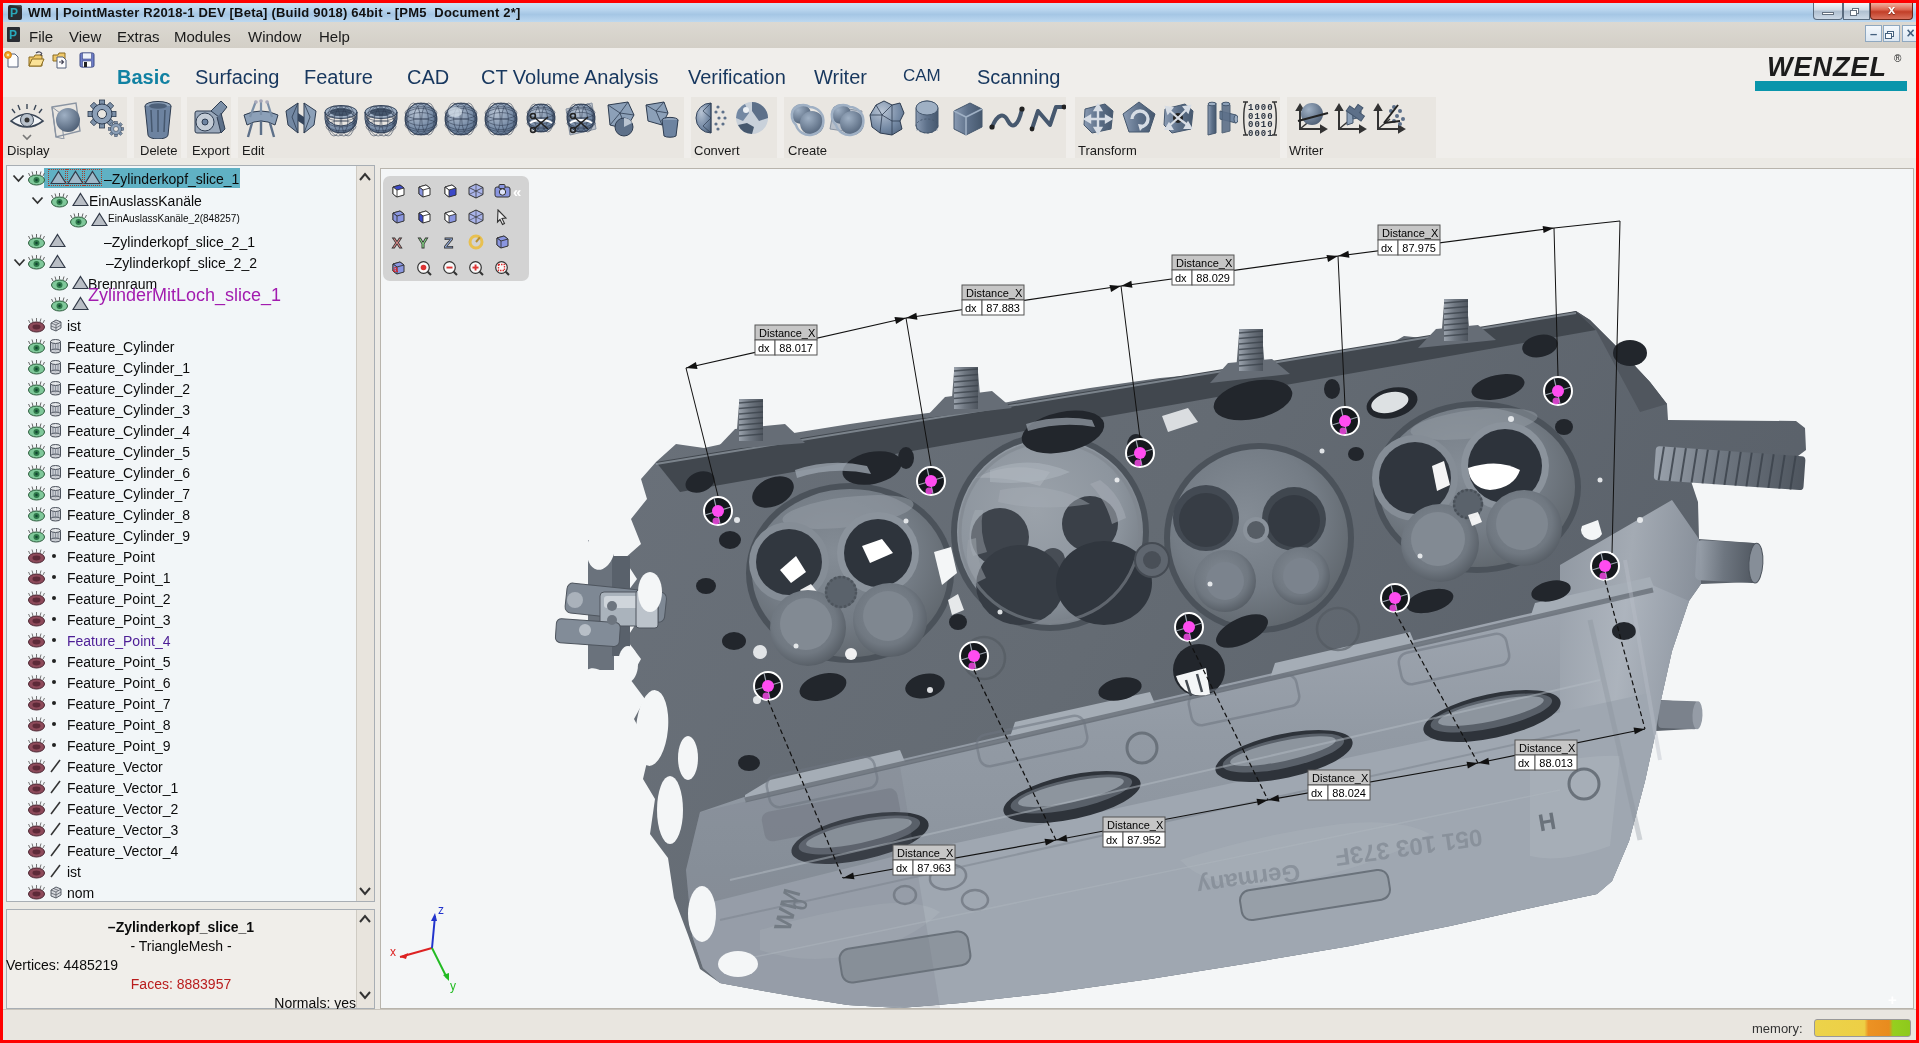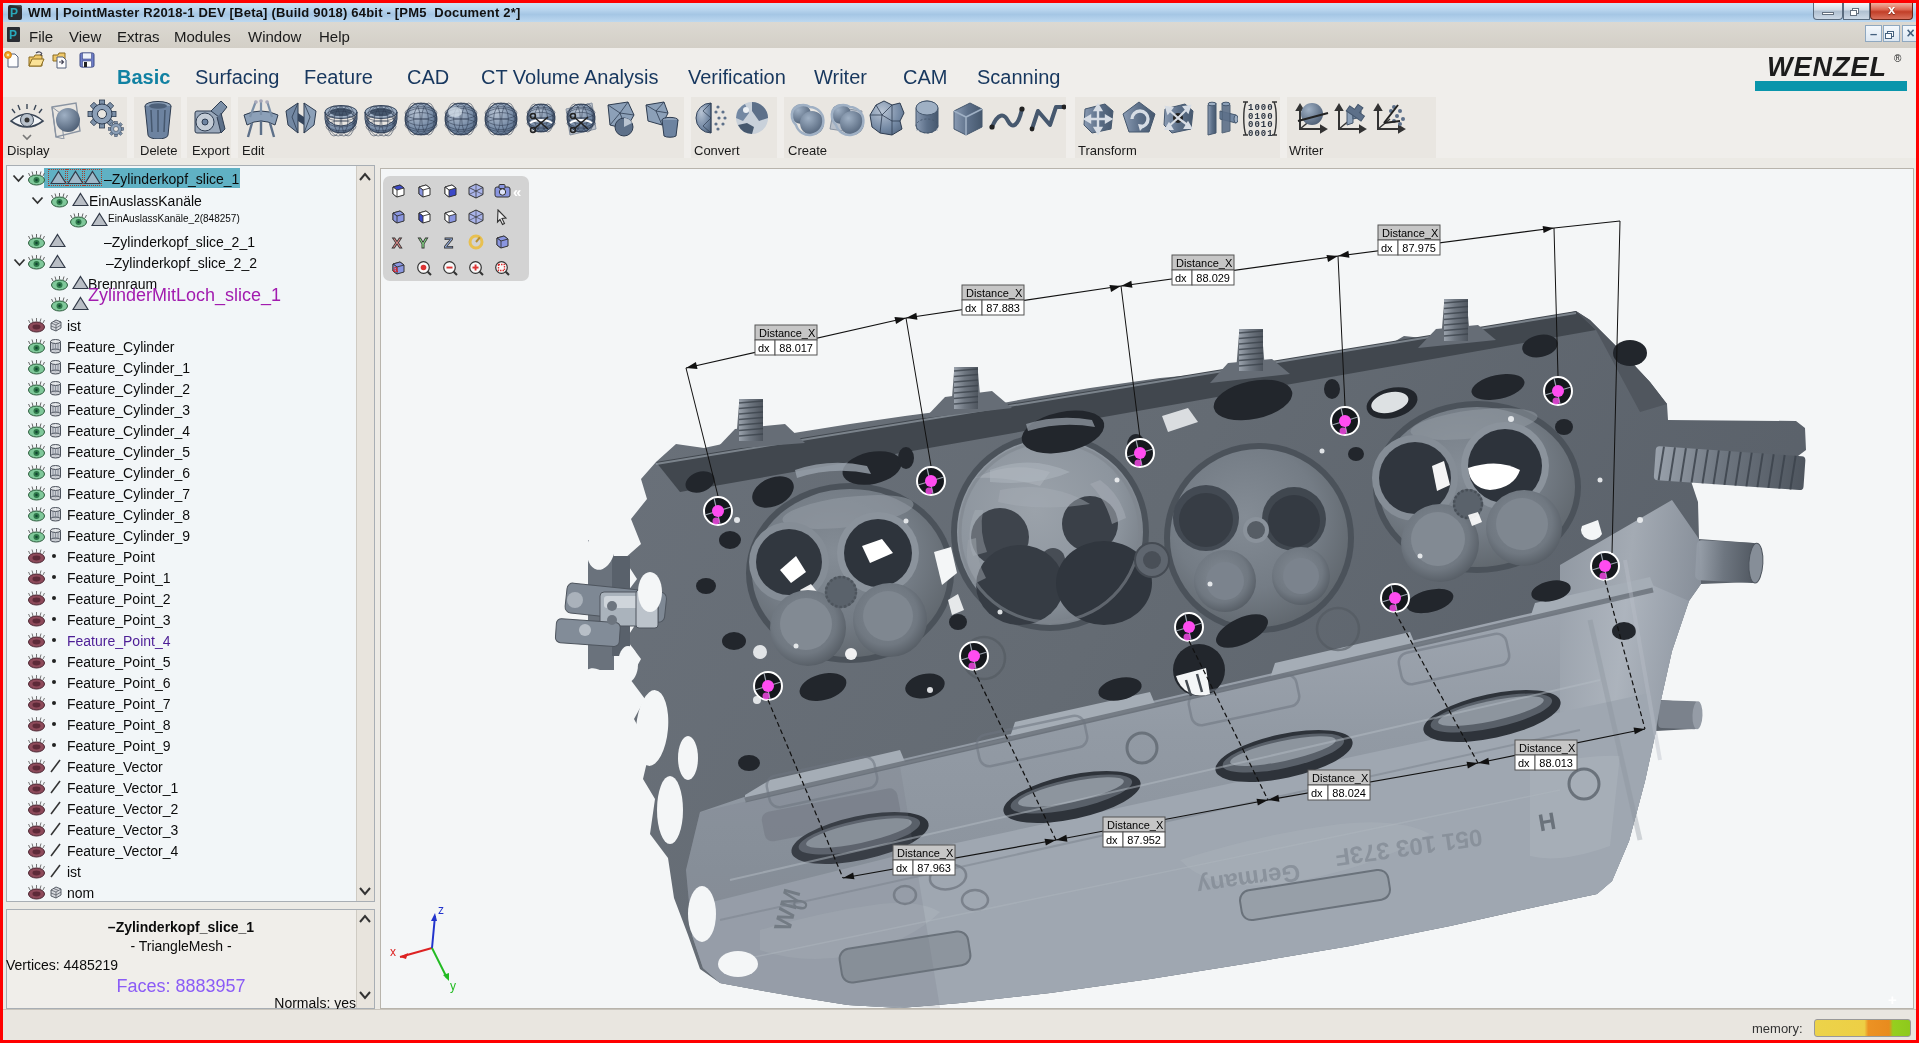--- a/index.html
+++ b/index.html
@@ -60,21 +60,21 @@
       <rect x="6" y="11" width="3" height="5" fill="#222"></rect>
     </g>
 </svg>
 <div class="abs" style="left:117px;top:66px;font-size:20px;color:#1181a2;font-weight:600">Basic</div>
 <div class="abs" style="left:195px;top:66px;font-size:20px;color:#17375e;font-weight:400">Surfacing</div>
 <div class="abs" style="left:304px;top:66px;font-size:20px;color:#17375e;font-weight:400">Feature</div>
 <div class="abs" style="left:407px;top:66px;font-size:20px;color:#17375e;font-weight:400">CAD</div>
 <div class="abs" style="left:481px;top:66px;font-size:20px;color:#17375e;font-weight:400">CT Volume Analysis</div>
 <div class="abs" style="left:688px;top:66px;font-size:20px;color:#17375e;font-weight:400">Verification</div>
 <div class="abs" style="left:814px;top:66px;font-size:20px;color:#17375e;font-weight:400">Writer</div>
-<div class="abs" style="left:903px;top:66px;font-size:20px;color:#17375e;font-weight:400">CAM</div>
+<div class="abs" style="left:903px;top:66px;font-size:17px;color:#17375e;font-weight:400">CAM</div>
 <div class="abs" style="left:977px;top:66px;font-size:20px;color:#17375e;font-weight:400">Scanning</div>
 <svg class="abs" style="left:1753px;top:50px" width="160" height="45">
 <text x="14" y="26" font-size="27" font-weight="bold" font-style="italic" fill="#1c1c1c" font-family="Liberation Sans" letter-spacing="1">WENZEL</text>
 <text x="141" y="12" font-size="10" fill="#1c1c1c" font-family="Liberation Sans">®</text>
 <rect x="2" y="31" width="152" height="10" fill="#0995ab"></rect>
 </svg>
 <div class="abs" style="left:3px;top:158px;width:1913px;height:851px;background:#eceae5"></div>
 <div class="abs" style="left:3px;top:97px;width:124px;height:61px;background:#e9e6e1"></div>
 <div class="abs" style="left:7px;top:143px;font-size:13px;color:#1a1a1a">Display</div>
 <div class="abs" style="left:134px;top:97px;width:47px;height:61px;background:#e9e6e1"></div>
@@ -791,21 +791,21 @@
 <div class="abs" style="left:356px;top:910px;width:18px;height:98px;background:#e8e4dd;border-left:1px solid #cfcbc3"></div>
 <svg class="abs" style="left:358px;top:914px" width="14" height="10">
     <path d="M2 8 L7 2 L12 8" fill="none" stroke="#333" stroke-width="2"></path>
   </svg>
 <svg class="abs" style="left:358px;top:990px" width="14" height="10">
     <path d="M2 2 L7 8 L12 2" fill="none" stroke="#333" stroke-width="2"></path>
   </svg>
 <div class="abs" style="left:6px;top:919px;width:350px;text-align:center;font-size:14px;font-weight:bold;color:#0b0b0b">–Zylinderkopf_slice_1</div>
 <div class="abs" style="left:6px;top:938px;width:350px;text-align:center;font-size:14px;font-weight:normal;color:#0b0b0b">- TriangleMesh -</div>
 <div class="abs" style="left:6px;top:957px;width:350px;text-align:left;font-size:14px;font-weight:normal;color:#0b0b0b">Vertices: 4485219</div>
-<div class="abs" style="left:6px;top:976px;width:350px;text-align:center;font-size:18px;font-weight:normal;color:#8b5cf6">Faces: 8883957</div>
+<div class="abs" style="left:6px;top:976px;width:350px;text-align:center;font-size:14px;font-weight:normal;color:#b91c1c">Faces: 8883957</div>
 <div class="abs" style="left:6px;top:995px;width:350px;text-align:right;font-size:14px;font-weight:normal;color:#0b0b0b">Normals: yes</div>
 <div class="abs" style="left:380px;top:168px;width:1534px;height:841px;background:#f4f6f7;border:1px solid #b8b4ac"></div>
 <svg class="abs" style="left:380px;top:168px" width="1534" height="841" viewBox="380 168 1534 841">
     <defs>
 <linearGradient id="deck" x1="0" y1="0" x2="1" y2="0.35">
         <stop offset="0" stop-color="#6a717a"></stop>
         <stop offset="0.5" stop-color="#646b73"></stop>
         <stop offset="1" stop-color="#5a616a"></stop>
       </linearGradient>
 <radialGradient id="dome" cx="0.42" cy="0.38" r="0.75">

